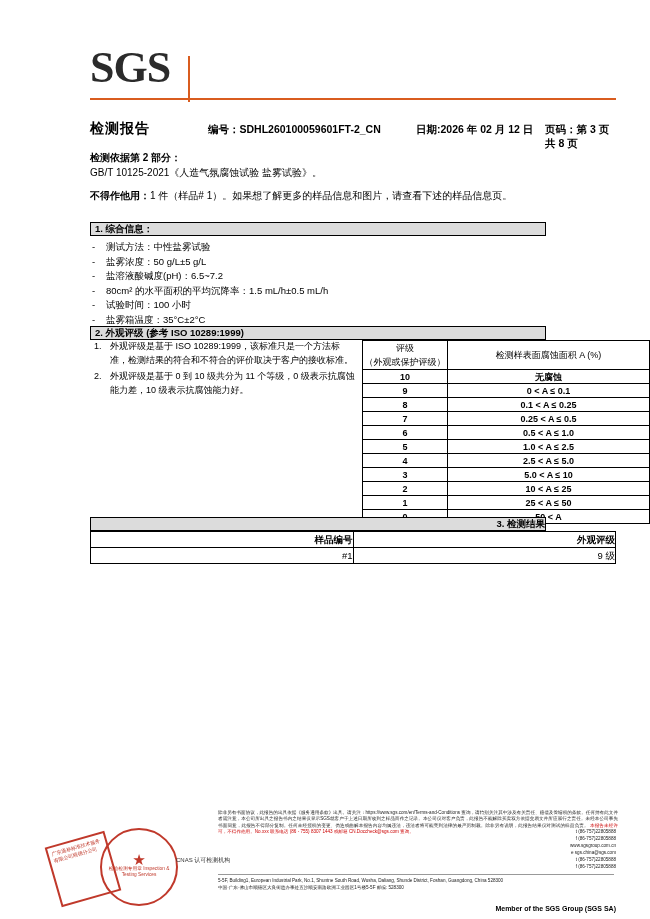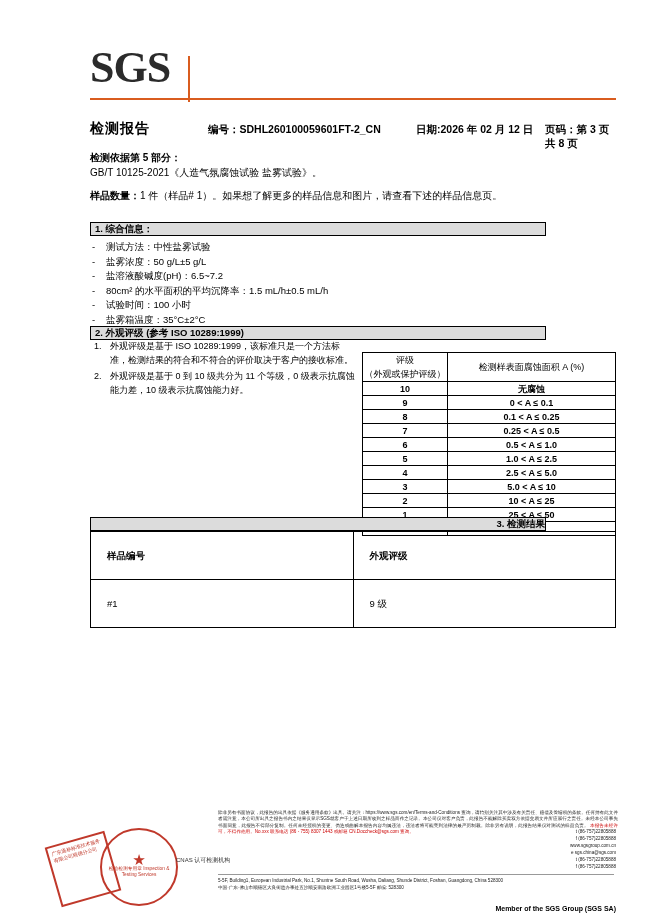--- a/index.html
+++ b/index.html
@@ -175,22 +175,22 @@
     padding-left: 4px;
     box-sizing: border-box;
   }
   .sec2-left .body {
     flex: 1;
     padding-right: 6px;
   }
   table.grade {
     position: absolute;
     left: 272px;
-    top: 12px;
-    width: 254px;
+    top: 0;
+    width: 288px;
     border-collapse: collapse;
     font-size: 9px;
   }
   table.grade th, table.grade td {
     border: 1px solid #000;
     text-align: center;
     padding: 0;
     height: 13px;
     line-height: 12px;
     font-weight: bold;
@@ -210,25 +210,25 @@
   table.result {
     position: absolute;
     left: 62px;
     top: 531px;
     width: 526px;
     border-collapse: collapse;
     font-size: 9.5px;
   }
   table.result th, table.result td {
     border: 1px solid #000;
-    text-align: left;
+    text-align: right;
     height: 15px;
     line-height: 14px;
     font-weight: normal;
-    padding: 16px;
+    padding: 0;
   }
   table.result th {
     font-weight: bold;
   }
   
   .footer {
     position: absolute;
     left: 0;
     top: 806px;
     width: 650px;
@@ -355,24 +355,24 @@
     </div>
     <div class="report-date">
       <span>日期:</span><span>2026 年 02 月 12 日</span>
     </div>
     <div class="report-page">
       <span>页码：</span><span>第 3 页共 8 页</span>
     </div>
   </div>
 
   <div class="intro">
-    <div class="intro-line bold">检测依据第 5 部分：</div>
+    <div class="intro-line bold">检测依据第 2 部分：</div>
     <div class="intro-line l2">GB/T 10125-2021《人造气氛腐蚀试验 盐雾试验》。</div>
     <div class="intro-line l3">
-      <span class="bold">样品数量：</span><span>1 件（样品# 1）。如果想了解更多的样品信息和图片，请查看下述的样品信息页。</span>
+      <span class="bold">不得作他用：</span><span>1 件（样品# 1）。如果想了解更多的样品信息和图片，请查看下述的样品信息页。</span>
     </div>
   </div>
 
   <div class="secbar" id="sec1">1. 综合信息：</div>
   <div class="sec1-list">
     <div class="row">
       <div class="dash">-</div>
       <div class="txt">测试方法：中性盐雾试验</div>
     </div>
     <div class="row">

